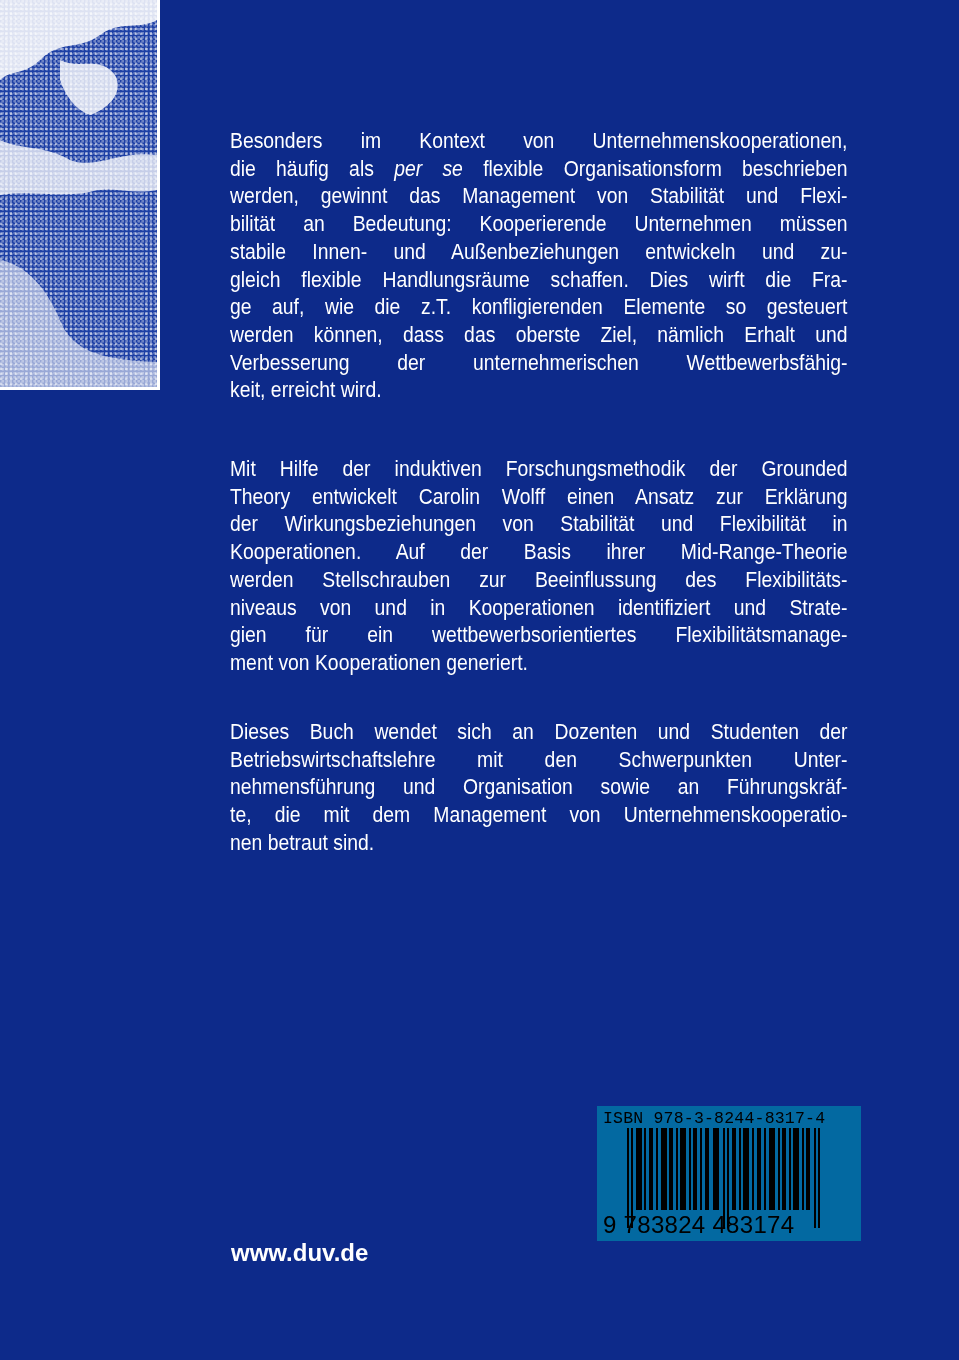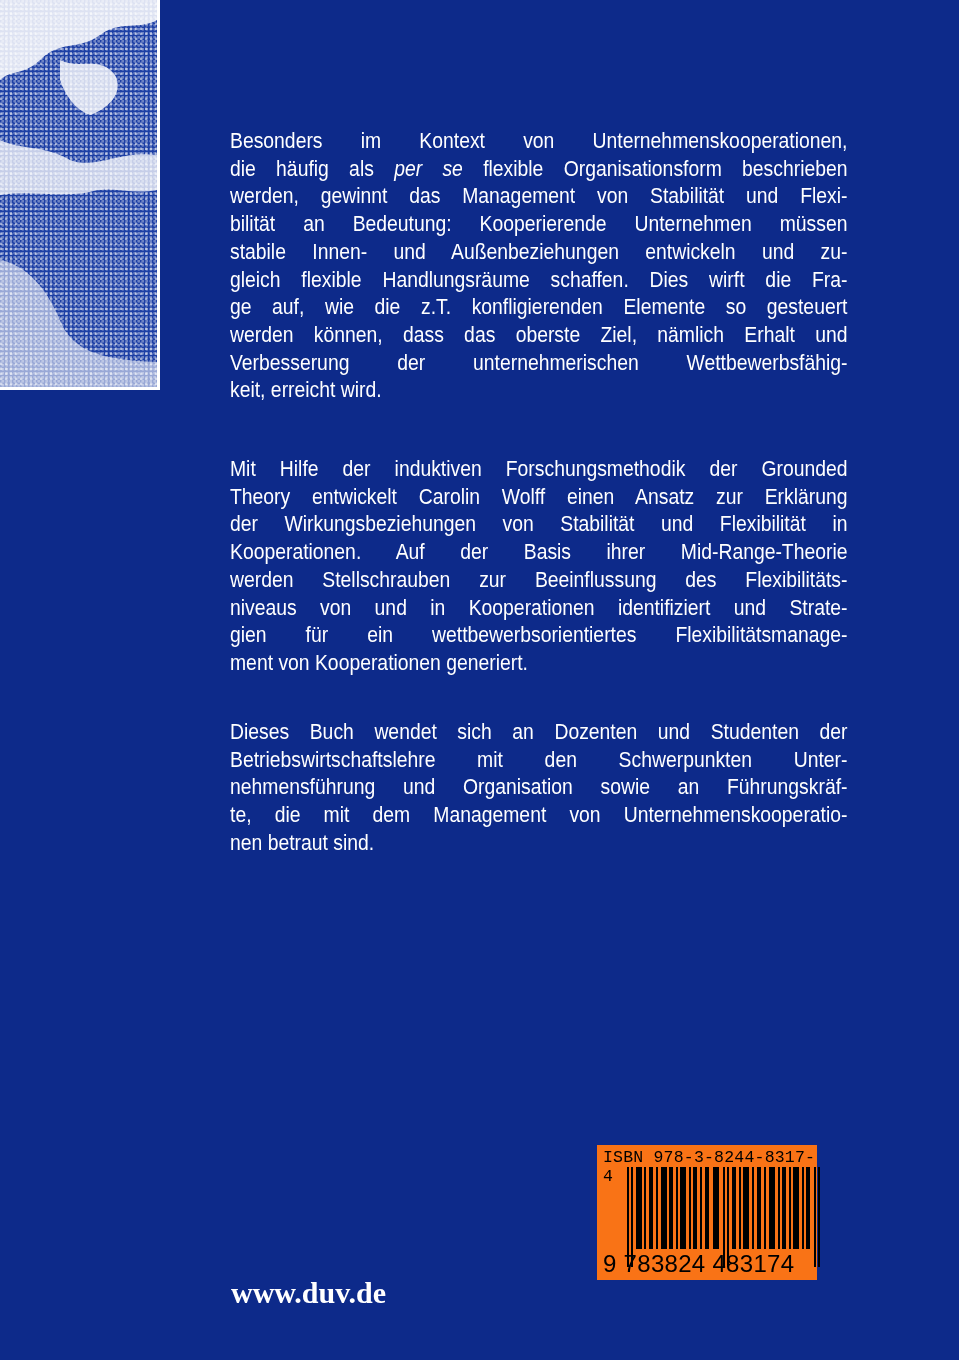--- a/index.html
+++ b/index.html
@@ -22,26 +22,26 @@
     font-family:"Liberation Sans", sans-serif;
     transform:scaleX(0.86); transform-origin:left top;
     width:718px;
   }
   .p1 { top:127px; }
   .p2 { top:455px; }
   .p3 { top:718px; }
   .line { display:block; text-align:justify; text-align-last:justify; white-space:nowrap; }
   .line.last { text-align-last:left; }
   .url {
-    position:absolute; left:231px; top:1276px; font-size:30px; font-weight:bold;
-    font-family:Liberation Serif, serif;
+    position:absolute; left:231px; top:1239px; font-size:24px; font-weight:bold;
+    font-family:Liberation Sans, sans-serif;
   }
   .barcode-box {
-    position:absolute; left:597px; top:1145px; width:220px; height:135px;
-    background:#f97316; color:#000;
+    position:absolute; left:597px; top:1106px; width:264px; height:135px;
+    background:#0369a1; color:#000;
   }
   .isbn-text {
     position:absolute; left:6px; top:3px; font-family:"Liberation Mono", monospace;
     font-size:16.5px; letter-spacing:0.2px;
   }
   .bars { position:absolute; left:30px; top:22px; height:100px; width:200px; }
   .ean {
     position:absolute; left:6px; bottom:2px; font-family:"Liberation Sans", sans-serif;
     font-size:24px; letter-spacing:0.3px; background:transparent;margin-top:22px;
   }

